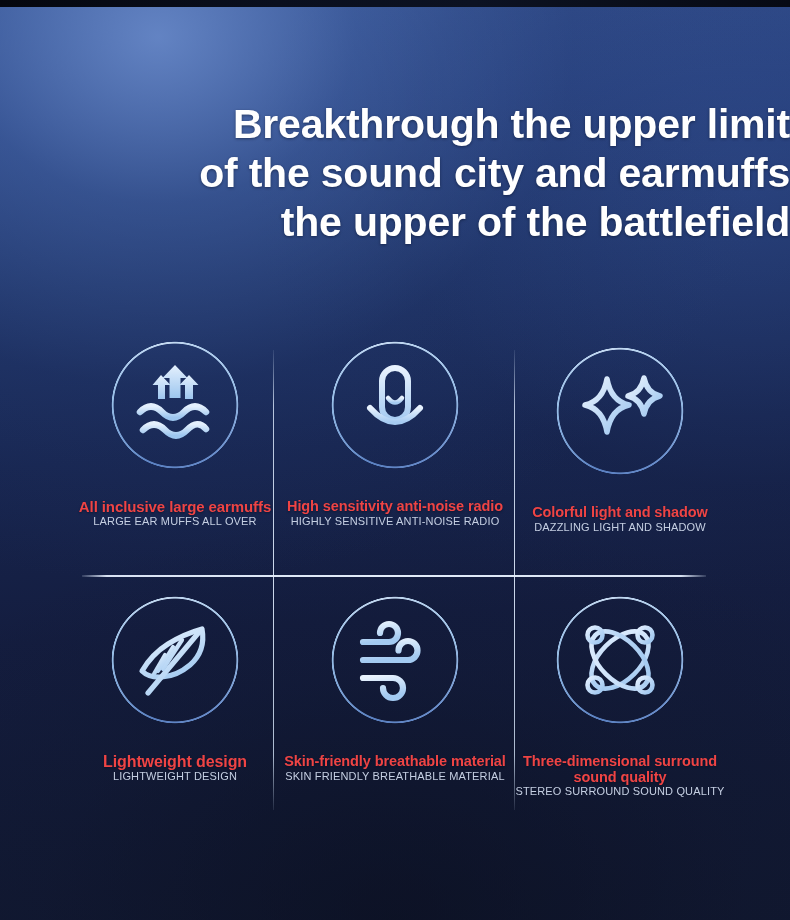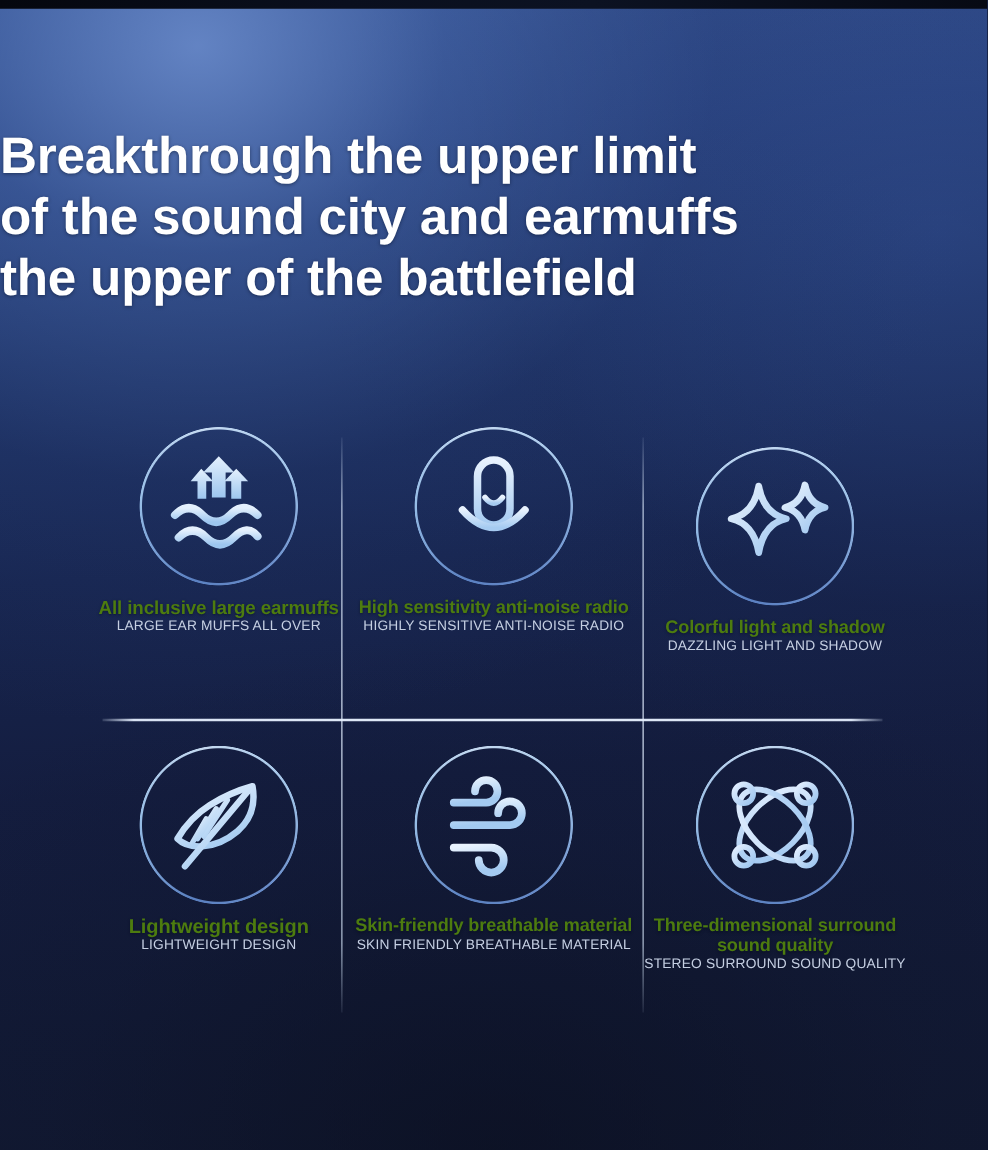--- a/index.html
+++ b/index.html
@@ -30,21 +30,21 @@
   }
   .topbar{
     position:absolute;top:0;left:0;width:790px;height:7px;
     background:linear-gradient(90deg,#05070e 0%,#0a0f1e 35%,#0c1222 60%,#070a14 100%);
     z-index:6;
   }
   .content{position:relative;z-index:5;}
 
   .headline{
     position:absolute;top:100px;left:0;width:790px;
-    text-align:left;color:#ffffff;
+    text-align:right;color:#ffffff;
     font-size:41px;font-weight:bold;line-height:49px;
     letter-spacing:-0.2px;
     text-shadow:0 1px 3px rgba(5,10,26,0.45);
   }
   .headline .ln{display:block;white-space:nowrap;}
 
   .grid{position:absolute;top:340px;left:0;width:790px;height:500px;}
 
   .vline{
     position:absolute;width:1px;
@@ -53,40 +53,40 @@
   .vline.v1{left:273px;top:10px;height:460px;}
   .vline.v2{left:514px;top:10px;height:460px;}
   .hline{
     position:absolute;left:82px;top:235px;width:624px;height:2px;
     background:linear-gradient(90deg,rgba(214,228,248,0.15) 0%,rgba(226,236,252,0.95) 4%,rgba(230,240,253,0.98) 50%,rgba(226,236,252,0.95) 96%,rgba(214,228,248,0.15) 100%);
   }
 
   .cell{position:absolute;width:250px;text-align:center;}
   .cell.c0{left:50px;top:0;}
   .cell.c1{left:270px;top:0;}
-  .cell.c2{left:495px;top:16px;}
+  .cell.c2{left:495px;top:6px;}
   .cell.c3{left:50px;top:255px;}
   .cell.c4{left:270px;top:255px;}
   .cell.c5{left:495px;top:255px;}
 
   .iconwrap{
     position:relative;width:130px;height:130px;margin:0 auto;
   }
   .ring{
     position:absolute;inset:0;border-radius:50%;
     background:conic-gradient(from 200deg,#5f86c8 0deg,#9cc4ee 70deg,#cfe4fa 150deg,#a9cdf2 225deg,#6f94d2 300deg,#5f86c8 360deg);
     -webkit-mask:radial-gradient(circle at 50% 50%, transparent 0 61px, #000 61.8px 63px, transparent 63.6px);
             mask:radial-gradient(circle at 50% 50%, transparent 0 61px, #000 61.8px 63px, transparent 63.6px);
     opacity:0.95;
   }
   .glyph{position:absolute;left:0;top:0;width:130px;height:130px;}
   .glyph svg{display:block;width:130px;height:130px;}
 
   .title{
-    margin-top:8px;color:#4d7c0f;font-weight:bold;
+    margin-top:28px;color:#ef4444;font-weight:bold;
     font-size:14.5px;line-height:17px;letter-spacing:-0.1px;
     text-shadow:0 1px 2px rgba(6,12,30,0.5);
   }
   .title.two{line-height:16px;}
   .sub{
     color:#c5cfe2;font-weight:normal;
     font-size:11px;line-height:13px;letter-spacing:0.15px;
   }
   .cell.c3 .title,.cell.c0 .title{font-size:15px;}
   .cell.c3 .title{font-size:16px;}

